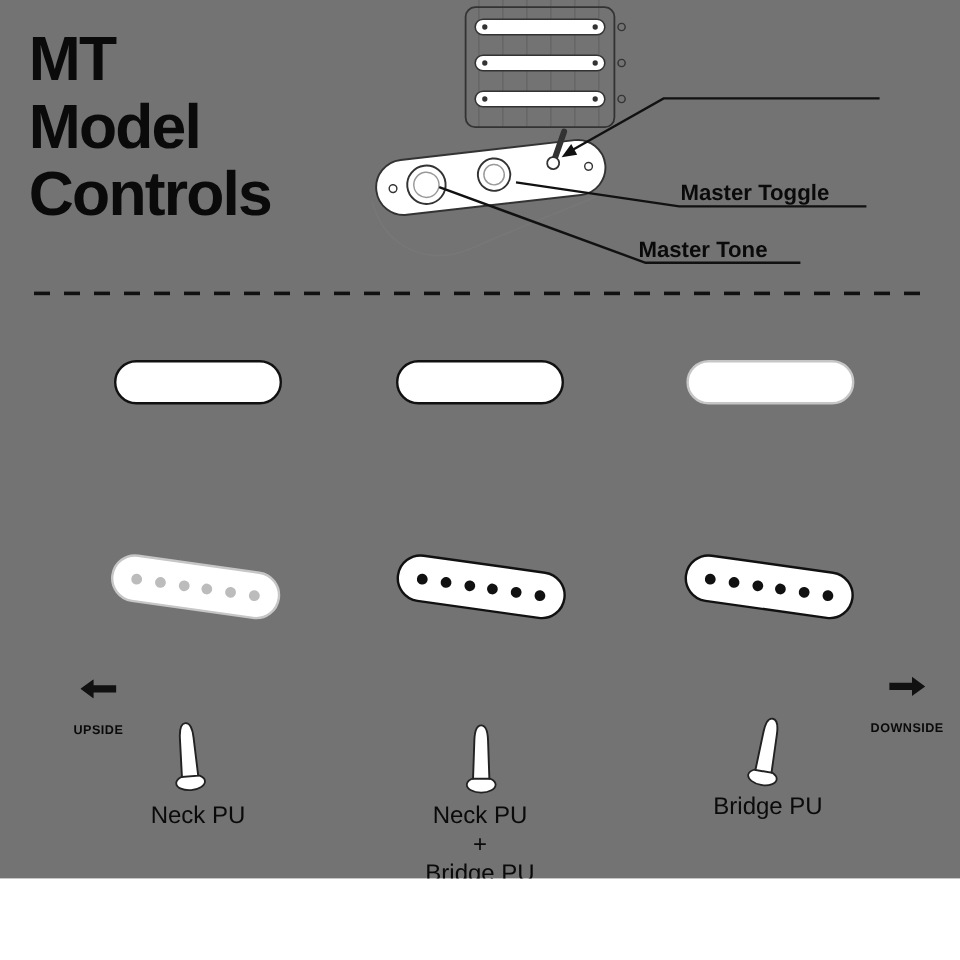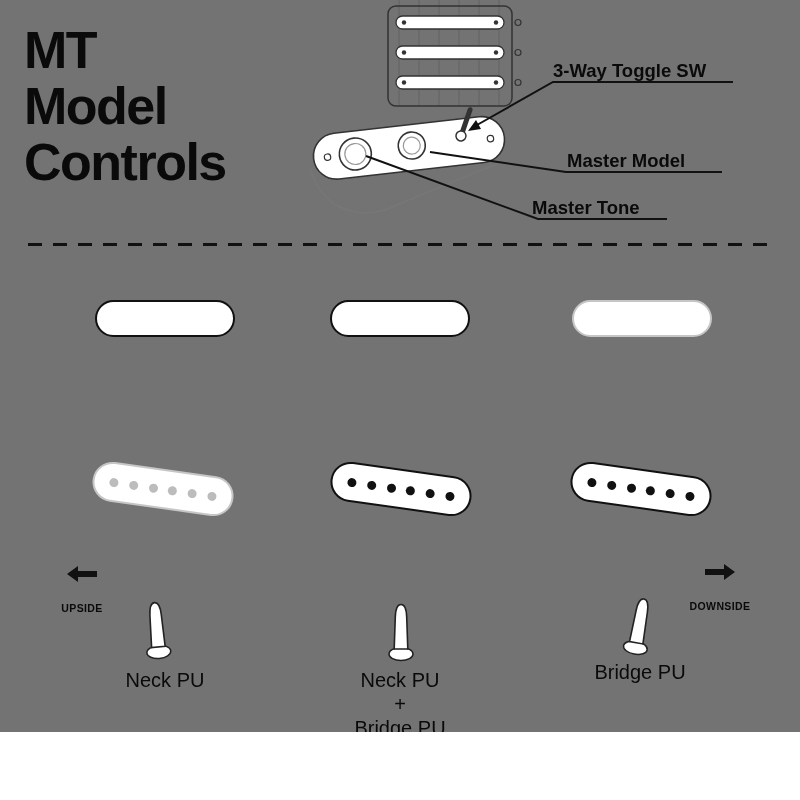--- a/index.html
+++ b/index.html
@@ -33,21 +33,21 @@
     border:2px solid var(--active,#111);border-radius:21px;
     display:flex;align-items:center;justify-content:space-between;
     padding:0 15px;transform:rotate(8deg)}
   .pickup .dot{width:9px;height:9px;border-radius:50%;background:var(--active,#111)}
   .pickup.c1{left:92px}.pickup.c2{left:330px}.pickup.c3{left:570px}
 
   
   .dir{position:absolute;text-align:center}
   .dir .word{display:block;font-weight:bold;font-size:10.5px;letter-spacing:.4px;margin-top:16px;color:#0a0a0a}
   #dir-up{left:46px;top:566px;width:72px}
-  #dir-down{left:680px;top:564px;width:80px}
+  #dir-down{left:716px;top:564px;width:80px}
 
   
   .lever{position:absolute}
   .lever.c1{left:142px;top:600px;transform:rotate(-5deg)}
   .lever.c2{left:386px;top:602px}
   .lever.c3{left:624px;top:596px;transform:rotate(10deg)}
 
   
   .pos-label{position:absolute;text-align:center;font-weight:normal;font-size:20px;line-height:24px;color:#0a0a0a}
   #label-1{left:85px;top:668px;width:160px}
@@ -120,22 +120,21 @@
     </g>
 
     <g stroke="#111" stroke-width="2" fill="none">
       <path d="M733,82 L553,82 L477,125"></path>
       <path d="M722,172 L566,172 L430,152"></path>
       <path d="M667,219 L538,219 L366,156"></path>
     </g>
     <polygon points="468,131 476,120 481,129" fill="#111"></polygon>
   </svg>
 
-  <span class="callout" id="c-toggle">3-Way Toggle SW</span>
-  <span class="callout" id="c-volume">Master Model</span>
+  <span class="callout" id="c-volume">Master Toggle</span>
   <span class="callout" id="c-tone">Master Tone</span>
 
   <div class="divider"></div>
 
   <div class="pill active c1"></div>
   <div class="pickup active c1" style="border-color:var(--inactive,#c6c6c6)">
     <i class="dot" style="background:var(--inactive-dot,#bcbcbc)"></i>
     <i class="dot" style="background:var(--inactive-dot,#bcbcbc)"></i>
     <i class="dot" style="background:var(--inactive-dot,#bcbcbc)"></i>
     <i class="dot" style="background:var(--inactive-dot,#bcbcbc)"></i>

